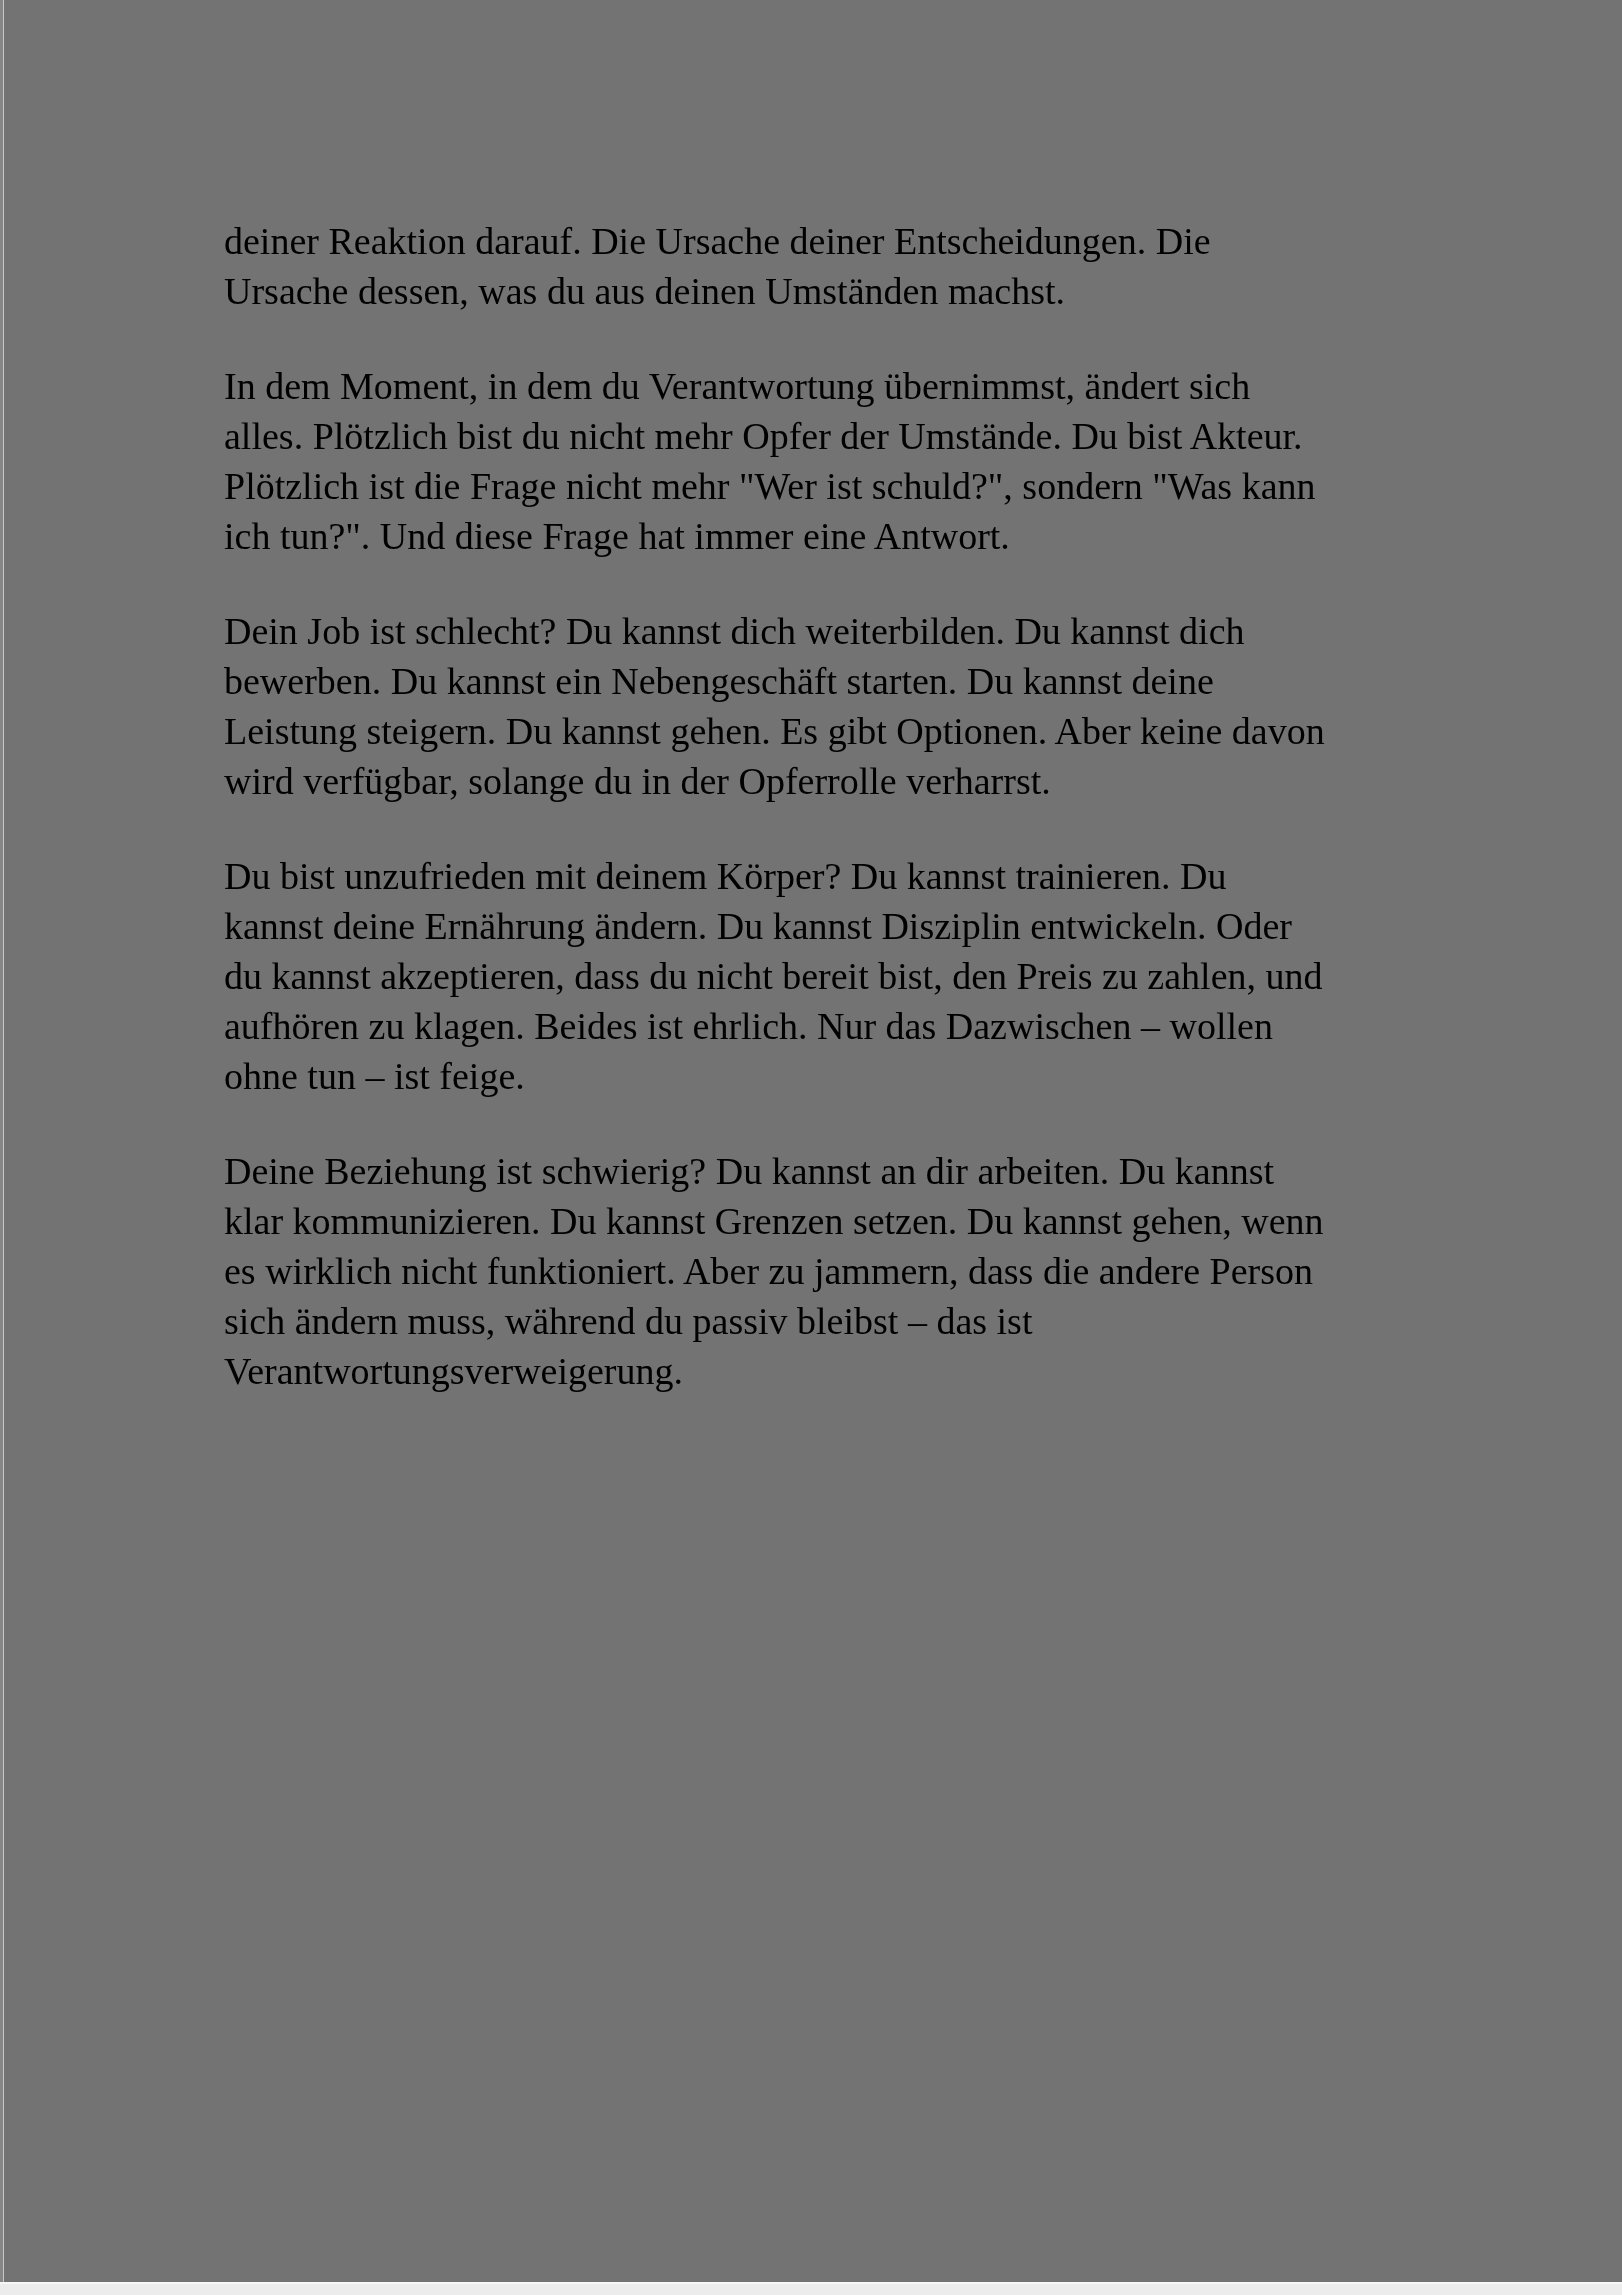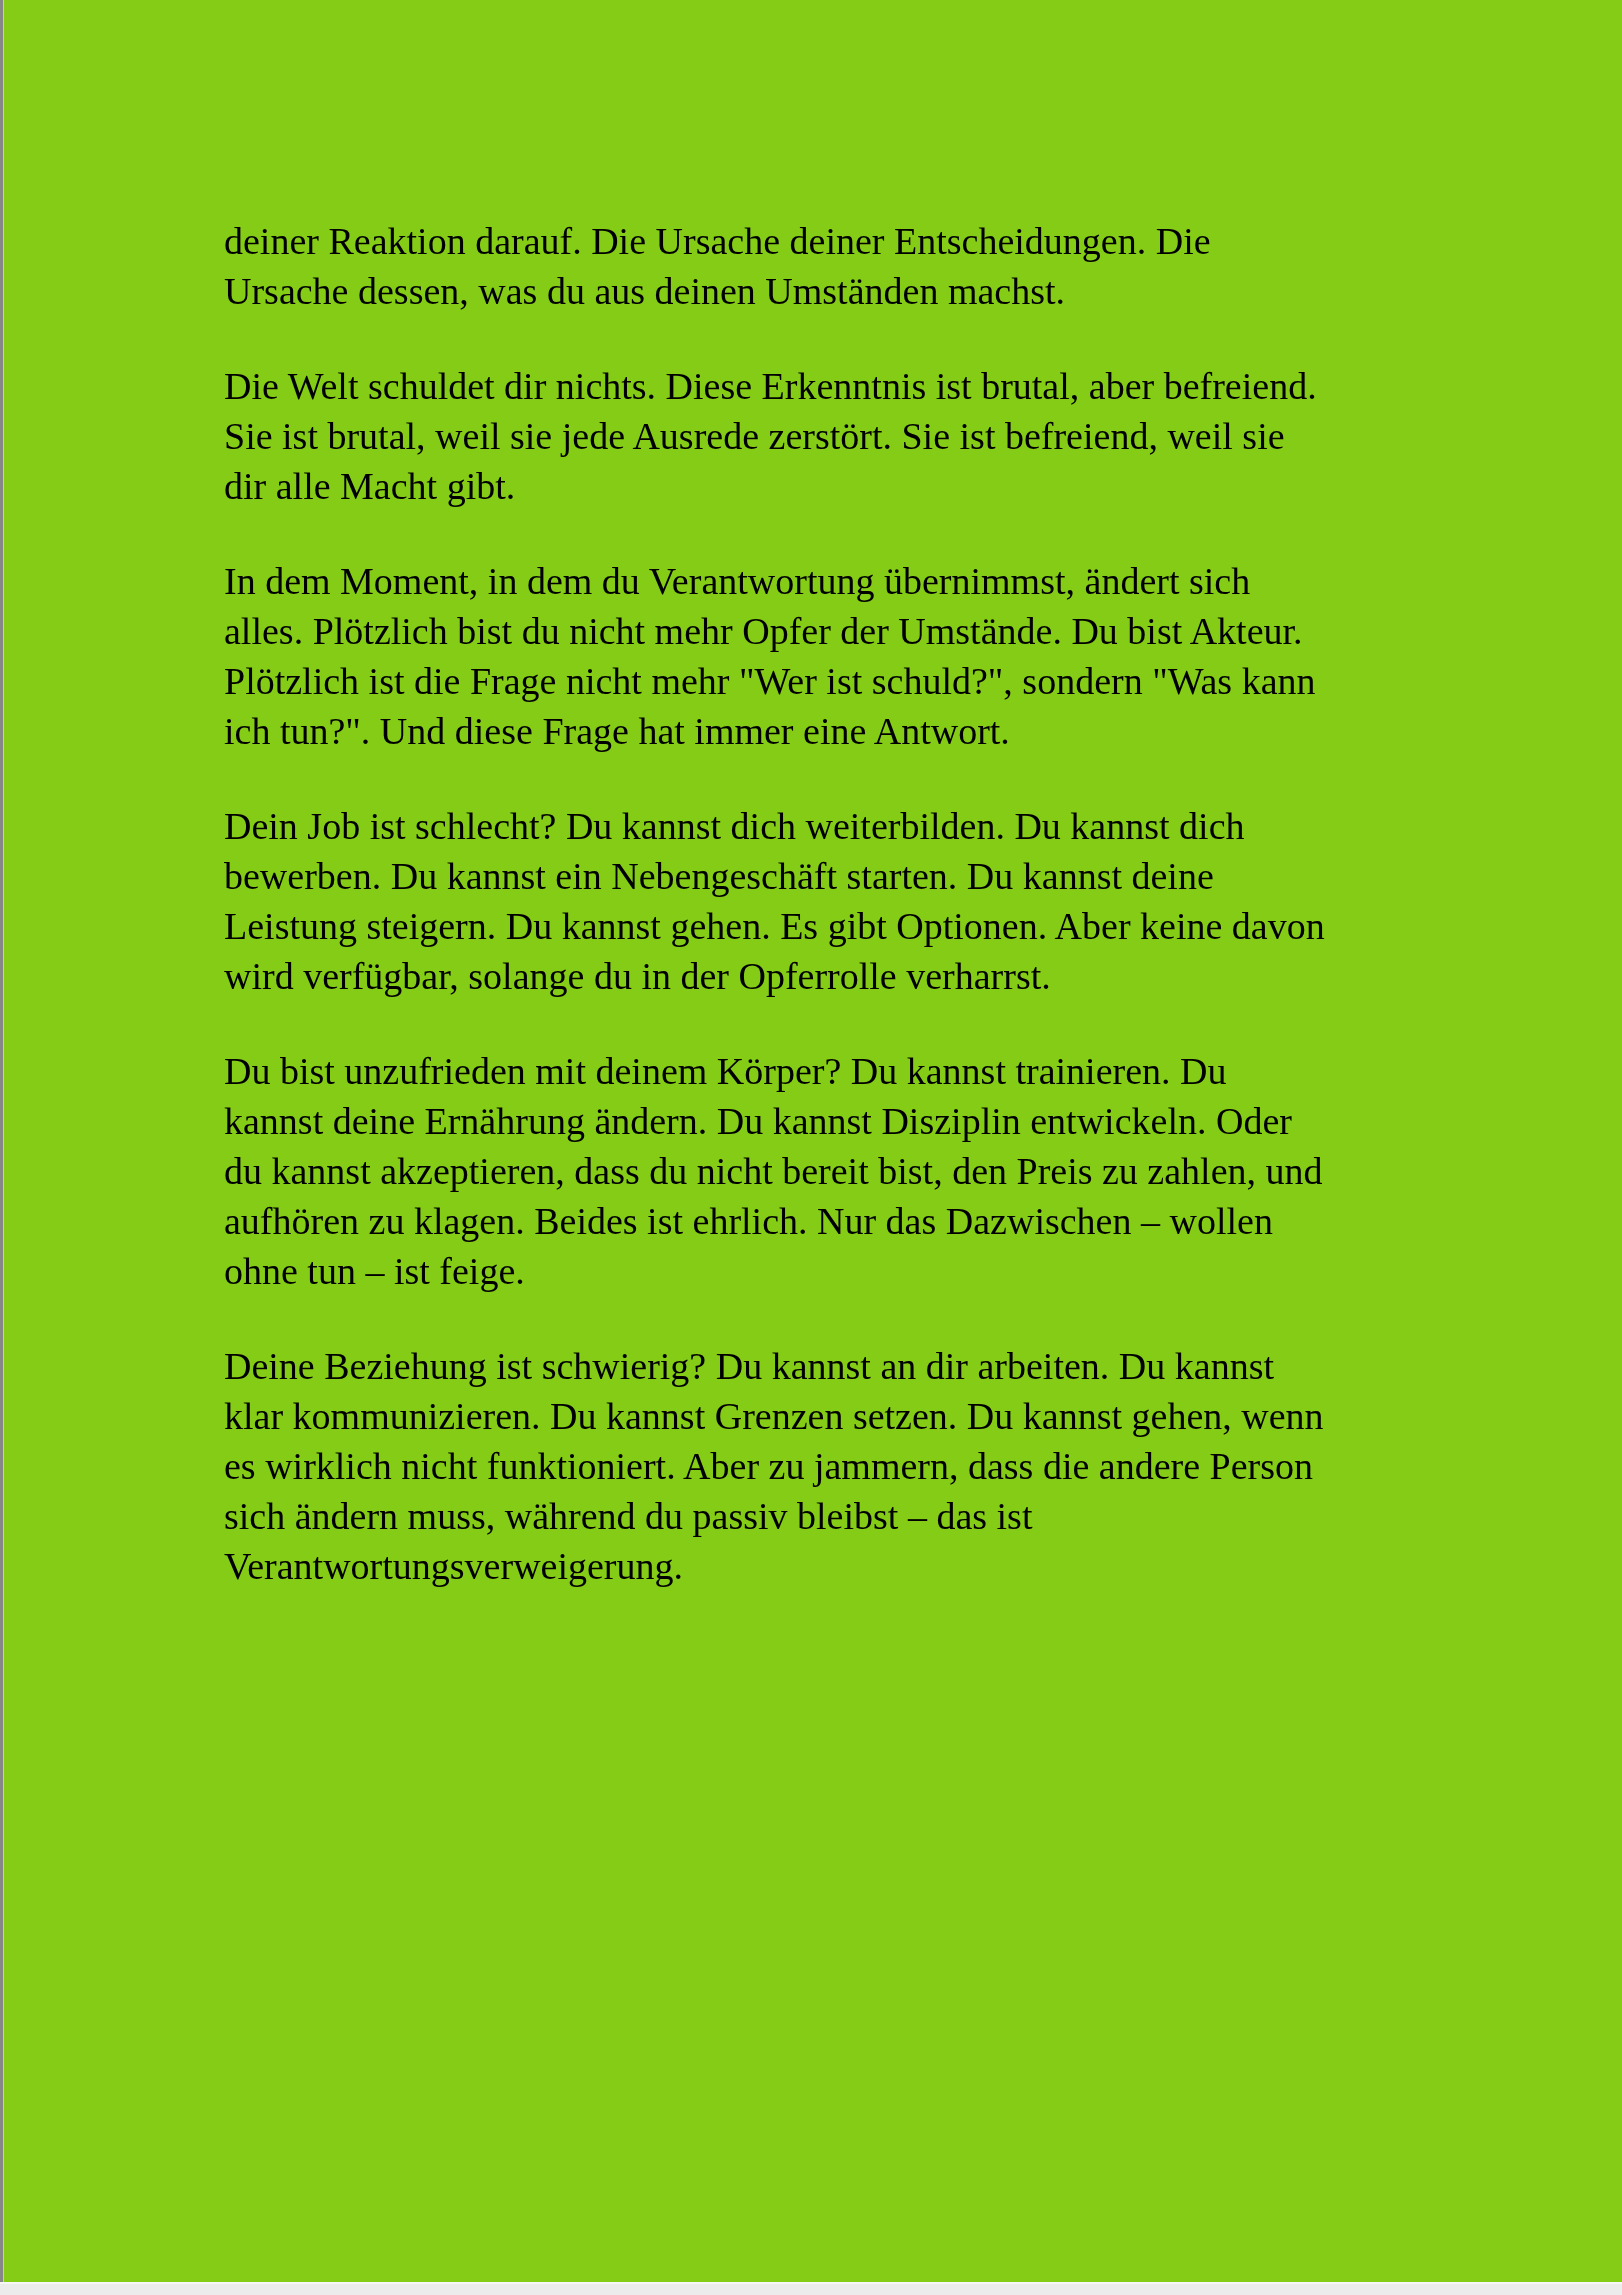--- a/index.html
+++ b/index.html
@@ -4,21 +4,21 @@
 <style>
   html, body {
     margin: 0;
     padding: 0;
     background: #ffffff;
   }
   .page {
     position: relative;
     width: 1623px;
     height: 2295px;
-    background: #84cc16;
+    background: #737373;
     overflow: hidden;
     font-family: "Liberation Serif", "DejaVu Serif", serif;
   }
   .window-left-edge {
     position: absolute;
     left: 0;
     top: 0;
     width: 2.7px;
     height: 100%;
     background: #878787;
@@ -49,23 +49,20 @@
 </style>
 </head>
 <body>
 
 <div class="page">
   <div class="window-left-edge"></div>
 
   <div class="text-block">
     <p class="para">deiner Reaktion darauf. Die Ursache deiner Entscheidungen. Die
 Ursache dessen, was du aus deinen Umständen machst.</p>
-    <p class="para">Die Welt schuldet dir nichts. Diese Erkenntnis ist brutal, aber befreiend.
-Sie ist brutal, weil sie jede Ausrede zerstört. Sie ist befreiend, weil sie
-dir alle Macht gibt.</p>
     <p class="para">In dem Moment, in dem du Verantwortung übernimmst, ändert sich
 alles. Plötzlich bist du nicht mehr Opfer der Umstände. Du bist Akteur.
 Plötzlich ist die Frage nicht mehr "Wer ist schuld?", sondern "Was kann
 ich tun?". Und diese Frage hat immer eine Antwort.</p>
     <p class="para">Dein Job ist schlecht? Du kannst dich weiterbilden. Du kannst dich
 bewerben. Du kannst ein Nebengeschäft starten. Du kannst deine
 Leistung steigern. Du kannst gehen. Es gibt Optionen. Aber keine davon
 wird verfügbar, solange du in der Opferrolle verharrst.</p>
     <p class="para">Du bist unzufrieden mit deinem Körper? Du kannst trainieren. Du
 kannst deine Ernährung ändern. Du kannst Disziplin entwickeln. Oder

